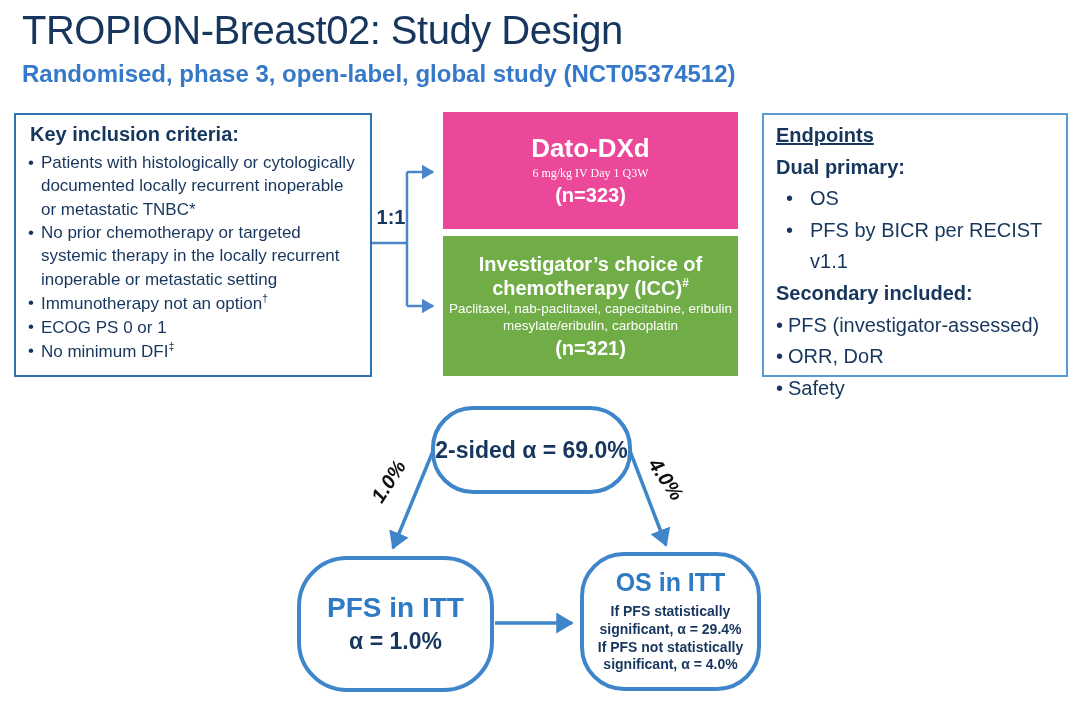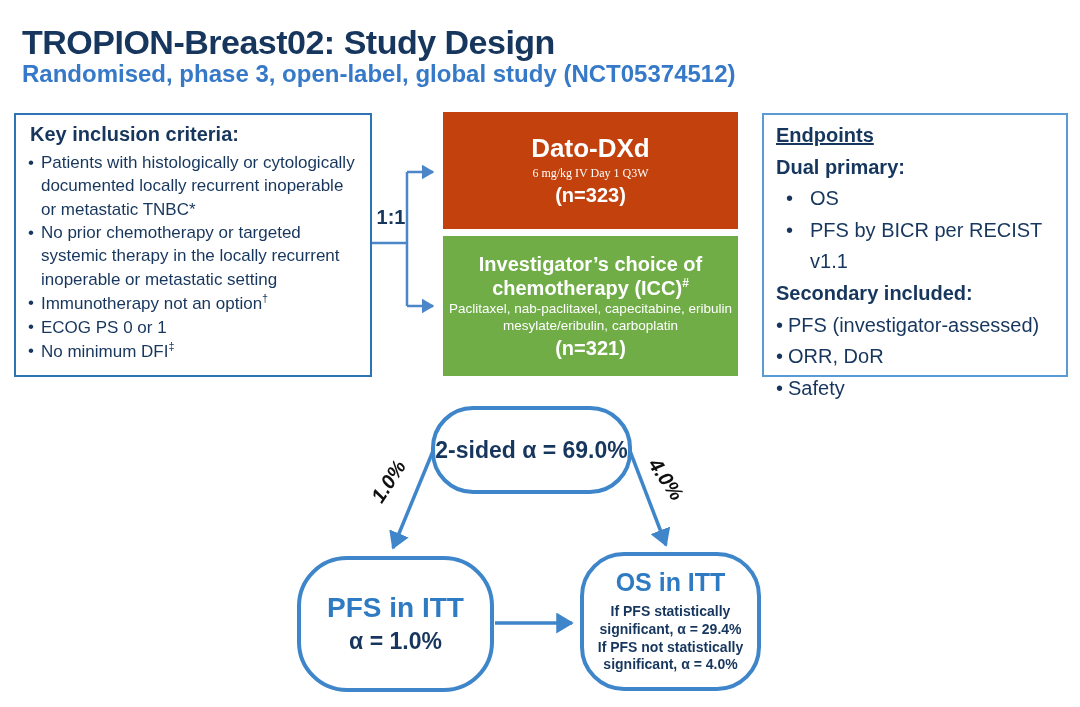--- a/index.html
+++ b/index.html
@@ -3,22 +3,22 @@
 <meta charset="utf-8">
 <style>
   html,body{margin:0;padding:0;background:#ffffff;}
   .slide{
     position:relative;width:1080px;height:707px;background:#ffffff;
     font-family:"Liberation Sans", sans-serif;overflow:hidden;
   }
   .slide *{box-sizing:border-box;}
 
   .title{
-    position:absolute;left:22px;top:23px;margin:0;
-    font-size:34px;font-weight:bold;color:#17365D;letter-spacing:-0.5px;white-space:nowrap;
+    position:absolute;left:22px;top:8px;margin:0;
+    font-size:40px;font-weight:normal;color:#17365D;letter-spacing:-0.5px;white-space:nowrap;
   }
   .subtitle{
     position:absolute;left:22px;top:60px;margin:0;
     font-size:24px;font-weight:bold;color:#3579C8;white-space:nowrap;
   }
 
   
   .connectors{position:absolute;left:0;top:0;width:1080px;height:707px;pointer-events:none;z-index:5;}
 
   
@@ -36,21 +36,21 @@
   .ratio{
     position:absolute;left:373px;top:206px;width:36px;text-align:center;
     font-size:20px;font-weight:600;color:#17365D;
   }
 
   
   .arm{
     position:absolute;left:443px;width:295px;color:#ffffff;text-align:center;
     display:flex;flex-direction:column;justify-content:center;align-items:center;
   }
-  .arm-dato{top:112px;height:117px;background:#c2410c;}
+  .arm-dato{top:112px;height:117px;background:#ec4899;}
   .arm-icc{top:236px;height:140px;background:#70AD47;}
   .arm-title{font-size:26px;font-weight:bold;line-height:1.1;}
   .arm-icc .arm-title{font-size:20px;line-height:1.2;padding:0 14px;}
   .arm-title sup{font-size:12px;}
   .arm-dose{font-size:12px;margin-top:3px;font-family:Liberation Serif, serif;}
   .arm-drugs{font-size:13.5px;line-height:1.22;margin-top:1px;padding:0 6px;}
   .arm-n{font-size:20px;font-weight:bold;margin-top:3px;}
 
   
   .endpoints{

